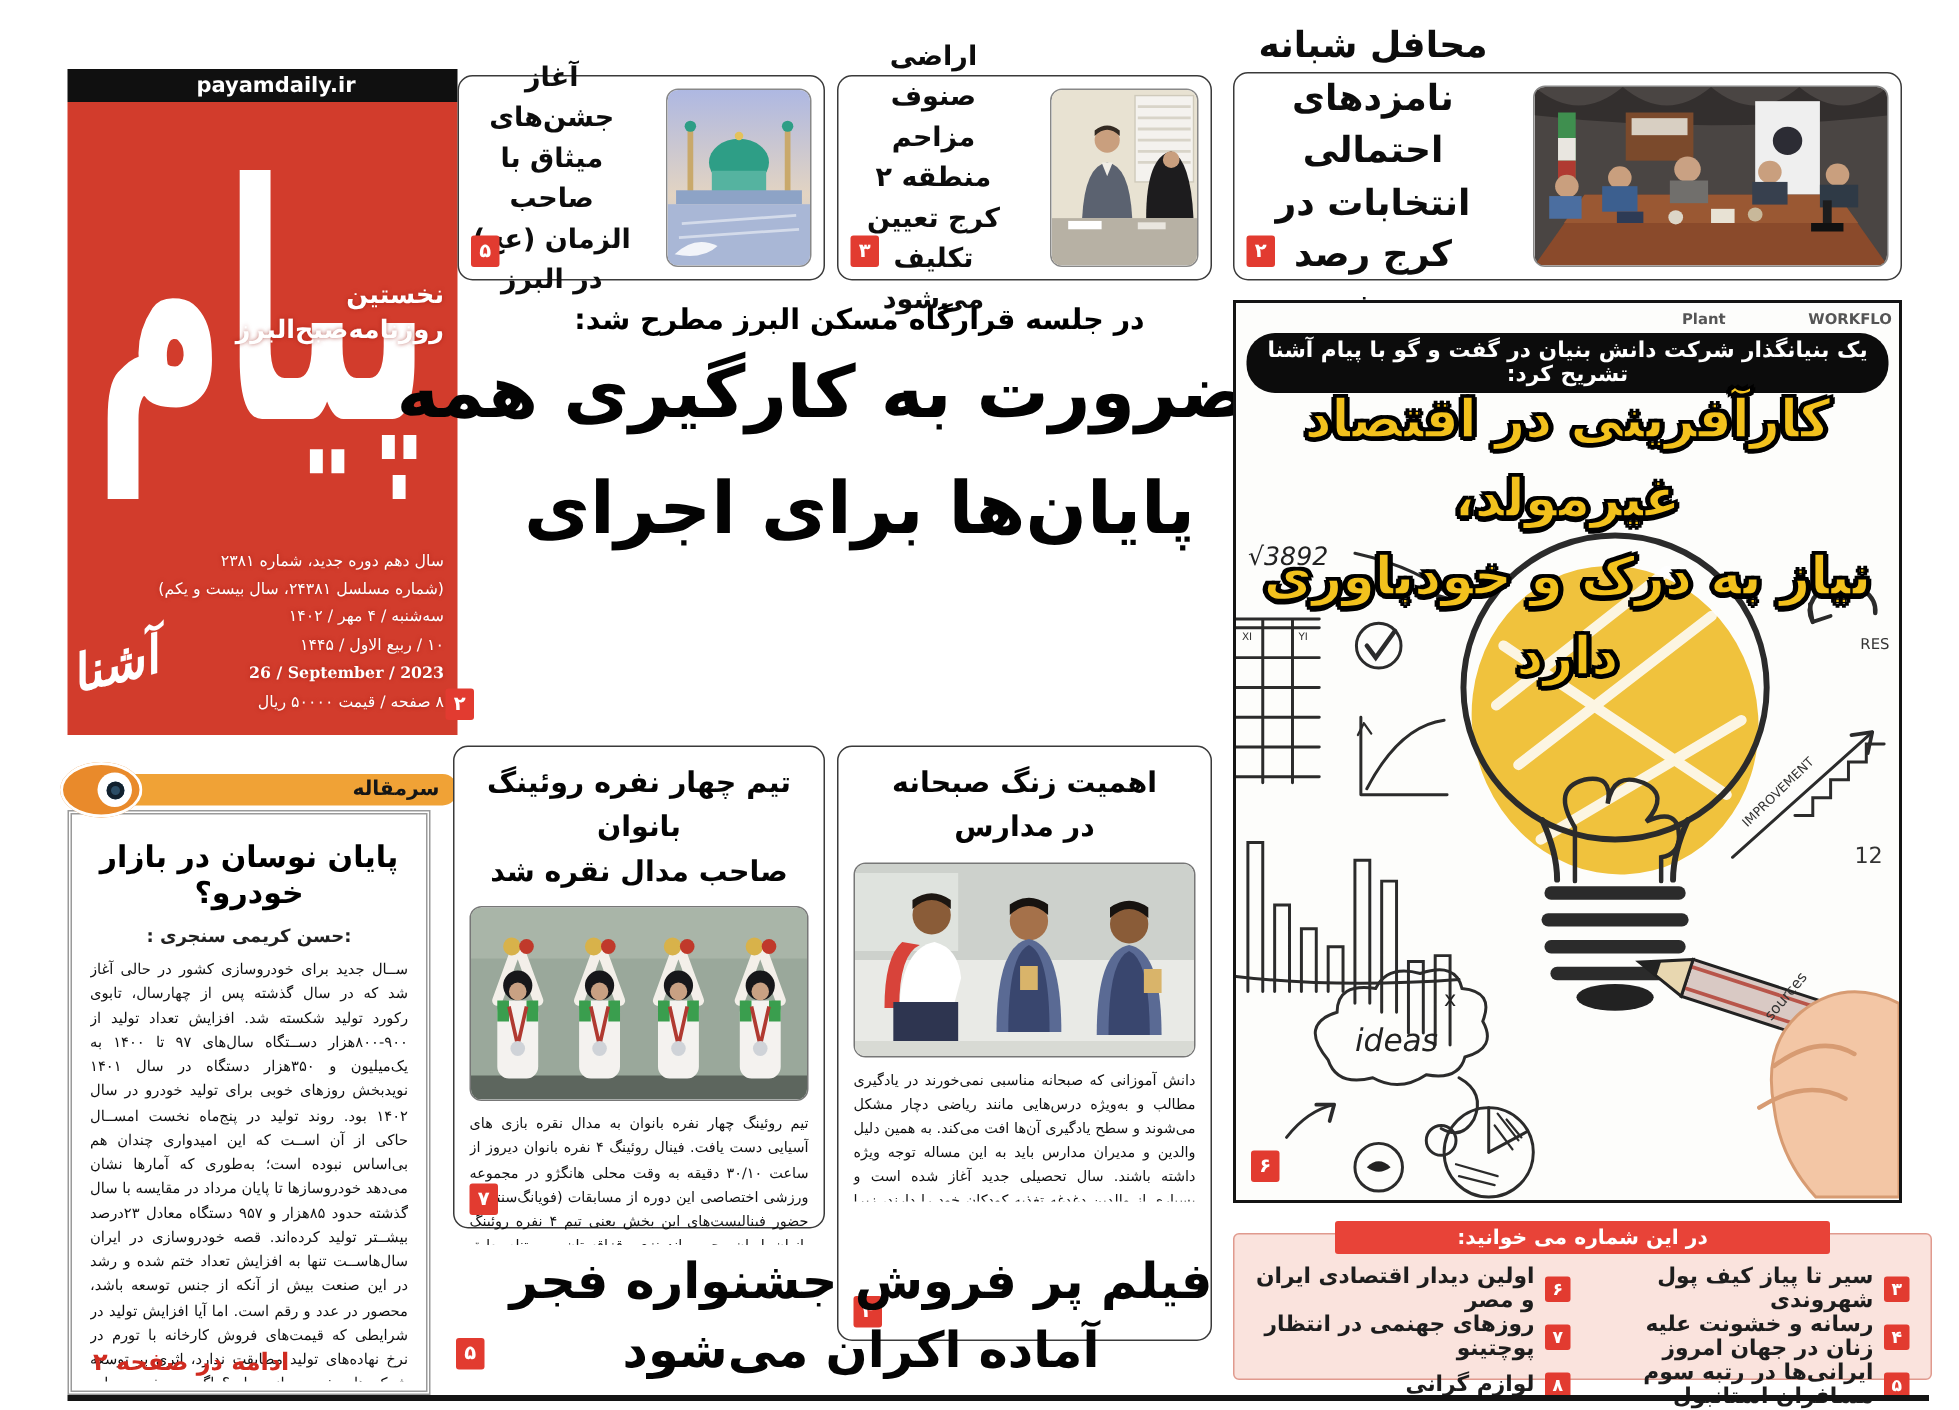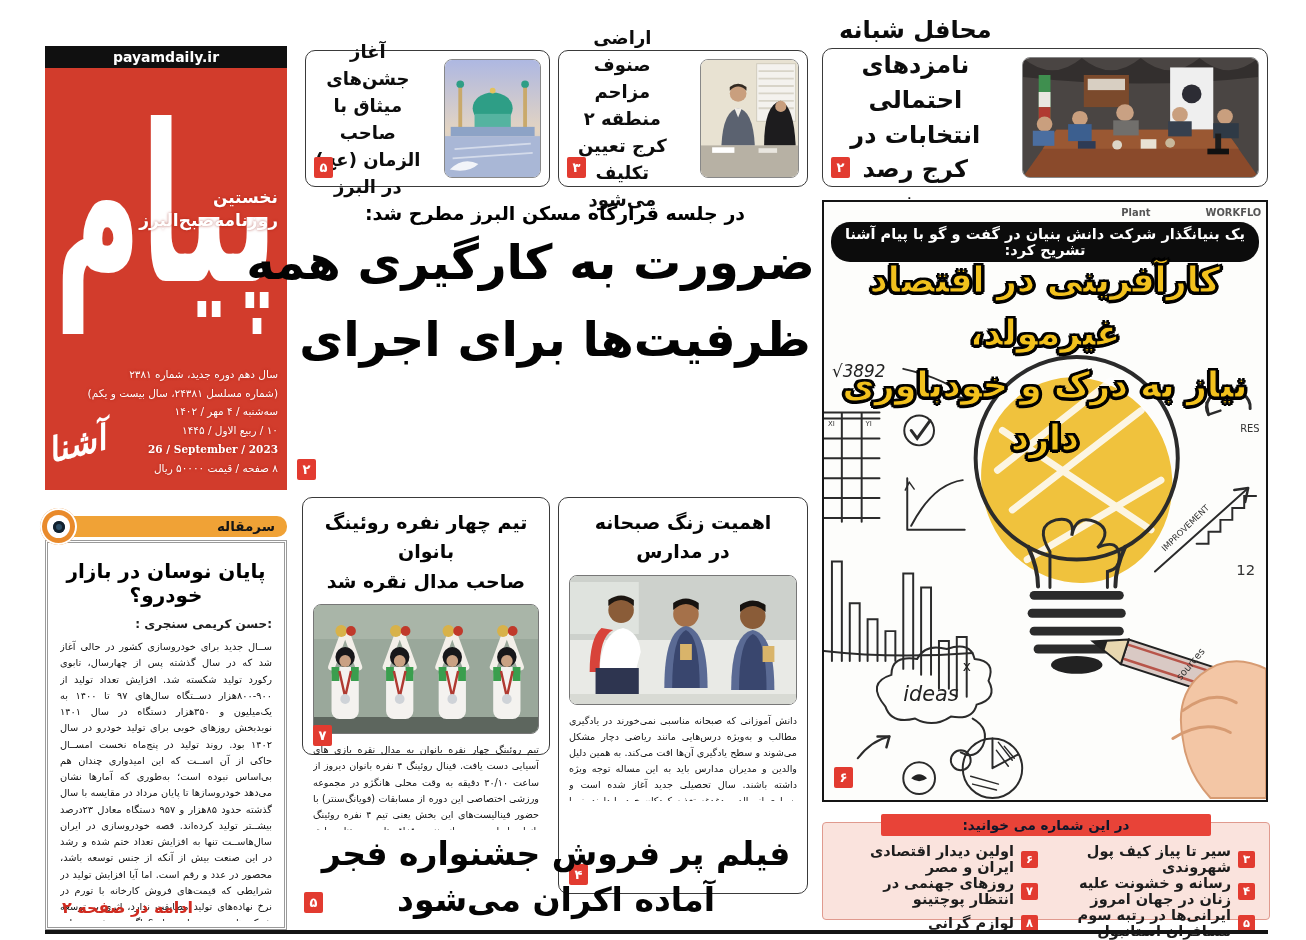--- a/index.html
+++ b/index.html
@@ -1,18 +1,18 @@
 <!DOCTYPE html>
 <html lang="fa"><head>
 <meta charset="utf-8">
 <style>
   html,body{margin:0;padding:0;background:#ffffff;}
   .page{position:relative;width:1306px;height:940px;background:#ffffff;
         font-family:"DejaVu Sans",sans-serif;overflow:hidden;}
-  .abs{position:absolute;}
+  .abs{position:absolute;padding-left:18px;}
   .pg{position:absolute;width:19px;height:21px;background:#e23b30;color:#fff;
       font-size:13px;font-weight:bold;display:flex;align-items:center;justify-content:center;border-radius:2px;}
   
   .site-bar{left:45px;top:46px;width:242px;height:22px;background:#101010;color:#fff;
             font-size:14px;display:flex;align-items:center;justify-content:center;font-weight:bold;}
   .logo-box{left:45px;top:68px;width:242px;height:422px;background:#d23c2c;overflow:hidden;}
   .logo-word{position:absolute;top:28px;left:0;right:0;text-align:center;color:#fff;
              font-size:112px;font-weight:bold;line-height:1;transform:scale(1.05,1.95);transform-origin:50% 0;}
   .tagline{position:absolute;top:118px;right:9px;color:#fff;font-weight:bold;font-size:17px;
            line-height:1.35;text-align:right;direction:rtl;text-shadow:0 0 3px rgba(150,20,10,.6);}
@@ -28,21 +28,21 @@
   .ed-header-bar{left:58px;top:516px;width:229px;height:21px;background:#f0a236;border-radius:10px;}
   .ed-header-bar span{display:block;direction:rtl;text-align:right;padding-right:12px;
                       font-size:13.5px;font-weight:bold;line-height:21px;color:#161616;}
   .eye-badge{left:40px;top:508px;width:37px;height:37px;border-radius:50%;background:#e98a2b;
              display:flex;align-items:center;justify-content:center;z-index:3;box-shadow:0 0 0 2px #fff inset;}
   .eye-white{width:23px;height:23px;border-radius:50%;background:#fff;display:flex;align-items:center;justify-content:center;}
   .eye-pupil{width:12px;height:12px;border-radius:50%;background:#2b4d66;box-shadow:inset 0 0 0 3px #12212e;}
   .editorial-box{left:45px;top:540px;width:242px;height:390px;border:3px double #9a9a9a;
                  background:#fff;box-sizing:border-box;padding:8px 12px;}
   .ed-title{direction:rtl;text-align:center;font-size:20px;font-weight:bold;color:#000;margin-top:8px;}
-  .ed-author{direction:rtl;text-align:right;font-size:12px;font-weight:bold;color:#222;margin:10px 0 8px;}
+  .ed-author{direction:rtl;text-align:center;font-size:12px;font-weight:bold;color:#222;margin:10px 0 8px;}
   .ed-body{direction:rtl;text-align:justify;font-size:9.8px;line-height:1.66;color:#111;
            height:282px;overflow:hidden;}
   .ed-more{position:absolute;left:14px;bottom:10px;color:#d02b20;font-weight:bold;font-size:16px;direction:rtl;}
   
   .news-card{position:absolute;border:1.5px solid #3a3a3a;border-radius:10px;background:#fff;
              box-sizing:border-box;padding:8px;display:flex;direction:ltr;gap:22px;}
   .card-text{flex:1;direction:rtl;display:flex;align-items:center;justify-content:center;
              text-align:center;font-weight:bold;color:#0d0d0d;}
   .card-img{border:1px solid #888;border-radius:8px;overflow:hidden;flex:none;}
   .card-img svg{display:block;width:100%;height:100%;}
@@ -68,21 +68,21 @@
   .feature svg.sketch{position:absolute;inset:0;width:100%;height:100%;}
   .feature-kicker{position:absolute;top:20px;left:7px;right:7px;background:#0c0c0c;color:#fff;
                   font-size:14.5px;font-weight:bold;text-align:center;padding:4px 2px;direction:rtl;border-radius:19px;}
   .feature-headline{position:absolute;top:52px;left:0;right:0;text-align:center;direction:rtl;
                     font-size:35px;font-weight:bold;color:#f2c11d;line-height:1.5;
                     -webkit-text-stroke:1px #000;
                     text-shadow:2px 2px 0 #000,-2px 2px 0 #000,2px -2px 0 #000,-2px -2px 0 #000,0 3px 0 #000,3px 0 0 #000,-3px 0 0 #000;}
   
   .inside-box{left:822px;top:822px;width:446px;height:96px;background:#fae3dd;border:1px solid #e09a8e;border-radius:4px;}
   .inside-header{position:absolute;top:-9px;left:50%;transform:translateX(-50%);width:330px;
-                 background:#e84338;color:#0f172a;font-size:13.5px;font-weight:bold;text-align:center;
+                 background:#e84338;color:#ffffff;font-size:13.5px;font-weight:bold;text-align:center;
                  padding:3px 0;direction:rtl;border-radius:2px;}
   .inside-grid{position:absolute;top:20px;left:14px;right:14px;bottom:6px;display:grid;
                grid-template-columns:1fr 1fr;grid-template-rows:repeat(3,1fr);grid-auto-flow:column;
                column-gap:16px;direction:rtl;}
   .inside-item{display:flex;align-items:center;gap:7px;font-size:14.5px;font-weight:bold;color:#1d1d1d;direction:rtl;}
   .inside-num{width:17px;height:17px;background:#e23b30;color:#fff;font-size:11.5px;font-weight:bold;
               display:flex;align-items:center;justify-content:center;border-radius:2px;flex:none;}
   .bottom-rule{left:45px;top:930px;width:1223px;height:4px;background:#141414;}
 </style>
 </head>
@@ -208,25 +208,25 @@
         <circle cx="150" cy="90" r="5" fill="#c8b89a"></circle>
           <rect x="56" y="88" width="18" height="8" fill="#2e3b55"></rect>
       </svg>
     </div>
     <span class="pg" style="left:8px;bottom:8px;">۲</span>
   </div>
 
   <div class="abs lead">
     <div class="lead-kicker">در جلسه قرارگاه مسکن البرز مطرح شد:</div>
     <div class="lead-line">ضرورت به کارگیری همه</div>
-    <div class="lead-line">ظرفیت‌ها برای اجرای</div>
+    <div class="lead-line">پایان‌ها برای اجرای</div>
     <span class="pg" style="left:2px;bottom:8px;">۲</span>
   </div>
 
-  <div class="article-card" style="left:302px;top:497px;width:248px;height:258px;">
+  <div class="article-card" style="left:302px;top:497px;width:248px;height:322px;">
     <div class="art-title">
       <div>تیم چهار نفره روئینگ بانوان</div>
       <div>صاحب مدال نقره شد</div>
     </div>
     <div class="art-img">
       <svg viewBox="0 0 230 128" preserveAspectRatio="none">
         <rect width="230" height="128" fill="#9aa89b"></rect>
         <rect y="0" width="230" height="34" fill="#a9b5a8"></rect>
         <rect y="112" width="230" height="16" fill="#5d665e"></rect>
         <g>

